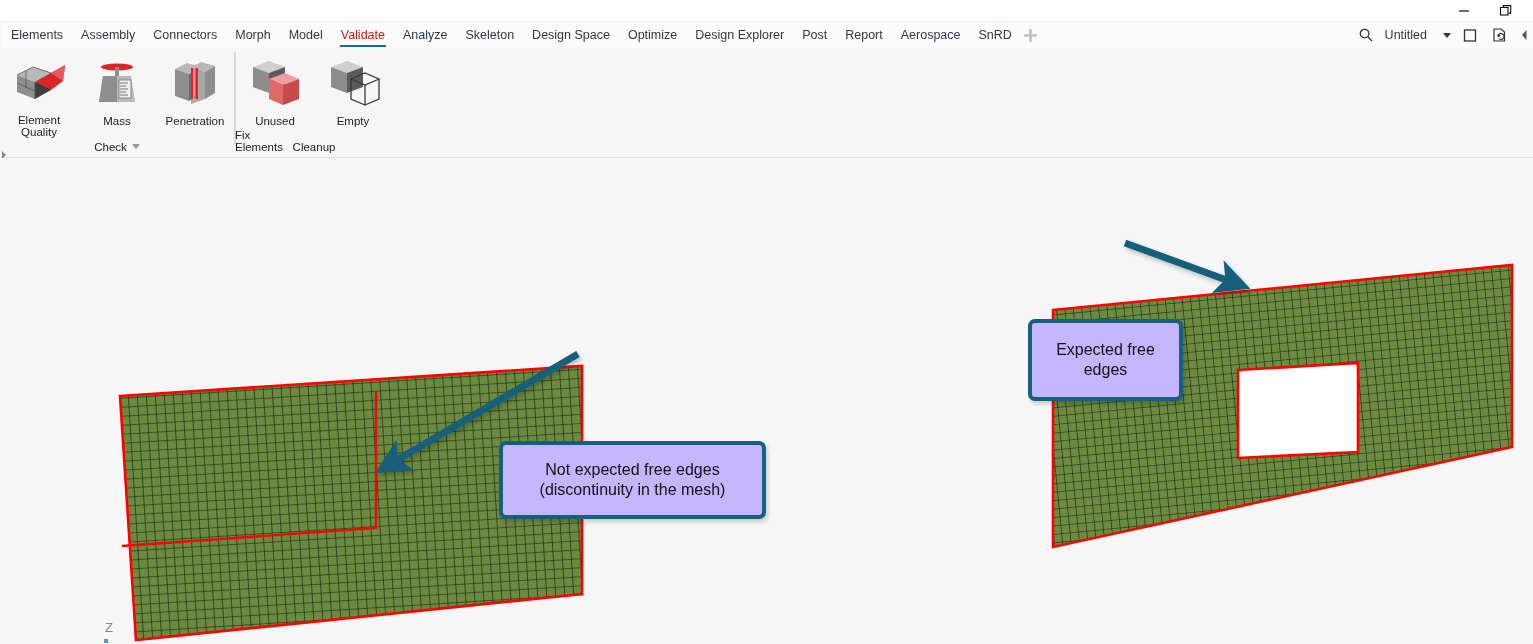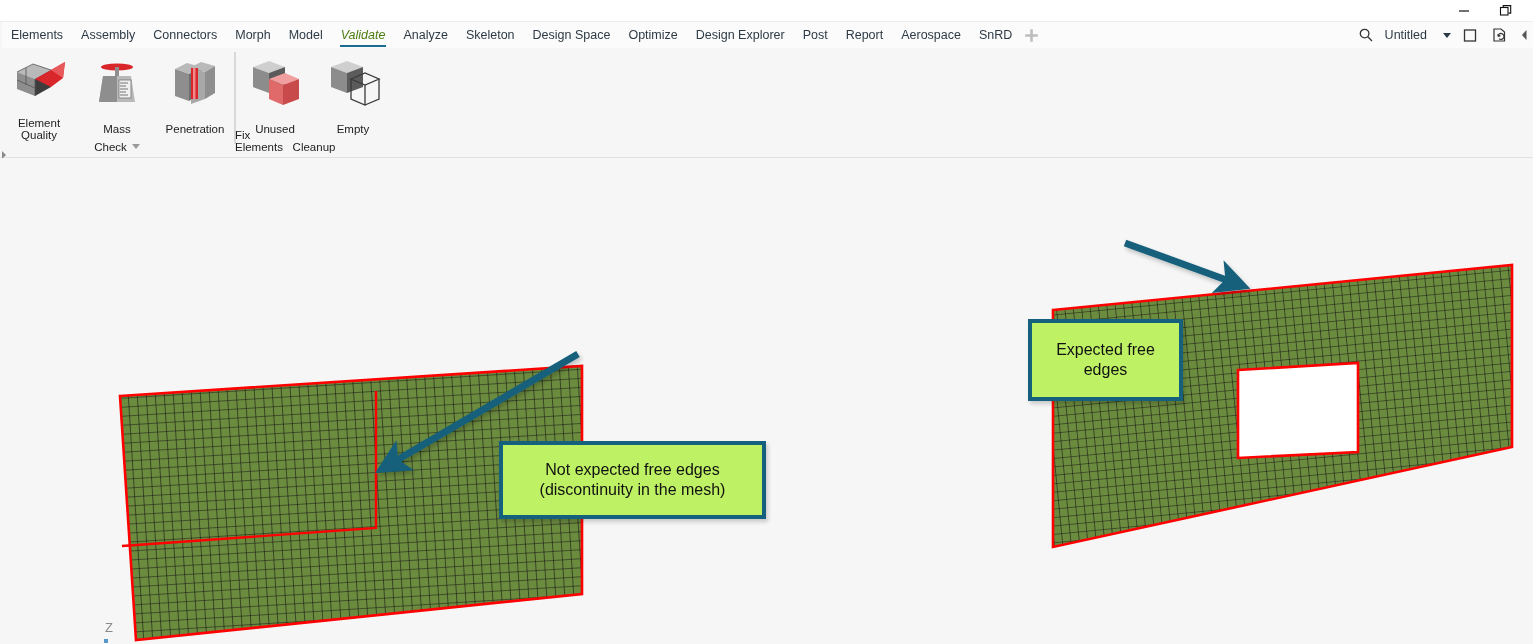--- a/index.html
+++ b/index.html
@@ -25,41 +25,41 @@
   
   .menubar{
     position:absolute; left:2px; top:22px; width:1533px; height:26px;
     background:#fbfbfb;
     display:flex; align-items:center;
   }
   .menu-item{
     font-size:12.5px; color:#2d3a45; padding:0 9px; height:26px;
     line-height:26px; white-space:nowrap; position:relative;
   }
-  .menu-item.active{ color:#4d7c0f;font-style:italic; }
+  .menu-item.active{ color:#b91c1c; }
   .menu-item.active::after{
     content:""; position:absolute; left:8px; right:8px; bottom:1px; height:2px; background:#1a6c90;
   }
   .menu-plus{ width:20px; height:26px; display:flex; align-items:center; justify-content:center; }
   .menu-right{ position:absolute; right:0; top:22px; height:26px; display:flex; align-items:center; }
   .mr-icon{ width:30px; height:26px; display:flex; align-items:center; justify-content:center; color:#333; }
   .mr-doc{ font-size:12.5px; color:#2d3a45; padding:0 4px; display:flex; align-items:center; gap:16px;}
   .caret-dn{ width:0;height:0;border-left:4px solid transparent;border-right:4px solid transparent;border-top:5px solid #2d3a45; }
 
   
   .ribbon{
     position:absolute; left:0; top:48px; width:1533px; height:110px;
     background:#f6f6f6; border-bottom:1px solid #e2e2e2;
   }
   .ribbon-groups{ position:absolute; left:0; top:0; display:flex; height:110px; }
   .rgroup{ position:relative; display:flex; flex-direction:column; }
   .rgroup-items{ display:flex; }
   .rbtn{
     width:78px; height:90px; display:flex; flex-direction:column;
-    align-items:center; justify-content:flex-start; padding-top:4px; position:relative;gap:8px;
+    align-items:center; justify-content:flex-start; padding-top:4px; position:relative;
   }
   .rbtn .glyph{ height:62px; display:flex; align-items:center; justify-content:center; }
   .rbtn .rlabel{ font-size:11.5px; color:#222; text-align:center; line-height:12px; margin-top:1px;}
   .rbtn.sel .selbox{
     position:absolute; left:4px; top:0px; width:70px; height:90px;
     border:3px solid #f04a23; background:#ffffff; z-index:0;
   }
   .rbtn.sel .glyph, .rbtn.sel .rlabel{ position:relative; z-index:1; }
 
   .rgroup-title{
@@ -76,22 +76,22 @@
 
   
   .canvas{
     position:absolute; left:0; top:158px; width:1533px; height:486px;
     background:#f6f6f6; overflow:hidden;
   }
   .canvas svg{ position:absolute; left:0; top:0; }
 
   
   .callout{
-    position:absolute; background:#bef264; border:4px solid #15607C;
-    border-radius:0; box-shadow:2px 3px 4px rgba(0,0,0,0.18);
+    position:absolute; background:#c4b5fd; border:4px solid #15607C;
+    border-radius:7px; box-shadow:2px 3px 4px rgba(0,0,0,0.18);
     display:flex; align-items:center; justify-content:center;
     text-align:center; color:#111; font-size:16px; line-height:20px;
     padding:6px 10px;
   }
   #callout-not-expected{ left:499px; top:283px; width:267px; height:78px; }
   #callout-expected{ left:1028px; top:161px; width:155px; height:82px; }
   .callout span{ display:block; }
 
   .axis-label{
     position:absolute; font-size:13px; color:#8a8a8a;

